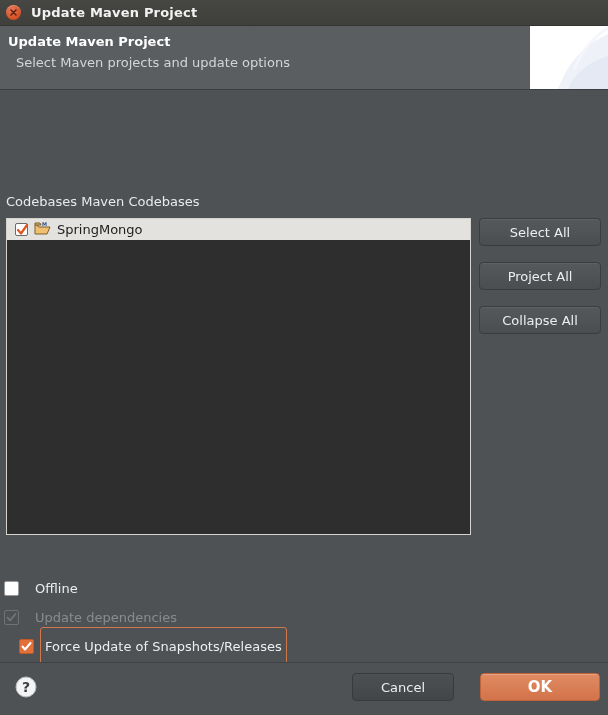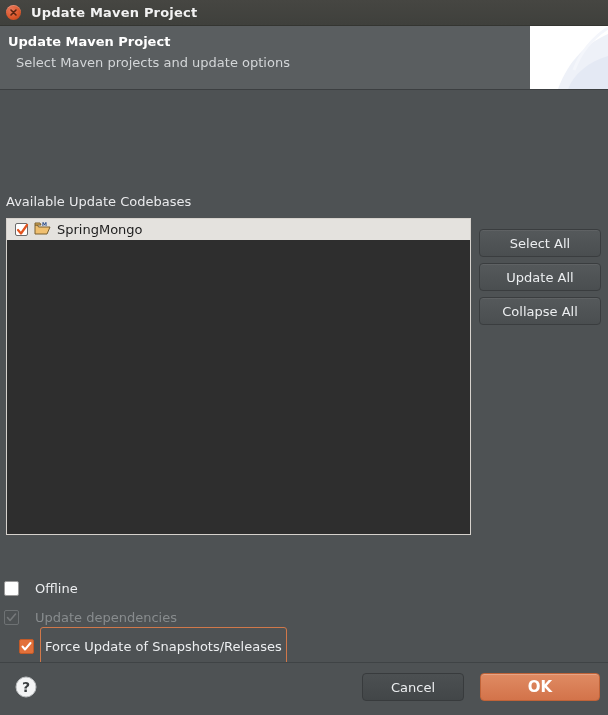--- a/index.html
+++ b/index.html
@@ -88,23 +88,23 @@
     border-radius: 2px;
     position: relative;
     flex: 0 0 auto;
   }
   .tree-check svg { position:absolute; left:0; top:-1px; }
   .folder-icon { margin-left: 6px; flex: 0 0 auto; display:block; }
   .tree-label { margin-left: 6px; }
 
   
   .side-buttons {
-    position: absolute; left: 479px; top: 139px;
+    position: absolute; left: 479px; top: 128px;
     width: 122px;
-    display: flex; flex-direction: column; gap: 6px;
+    display: flex; flex-direction: column; gap: 16px;
   }
   .btn {
     height: 28px;
     background: linear-gradient(to bottom, #55595b 0%, #4a4e50 100%);
     border: 1px solid #3a3d3f;
     border-radius: 4px;
     color: #eceef0;
     font-size: 13px;
     font-family: "DejaVu Sans", "Liberation Sans", sans-serif;
     cursor: pointer;
@@ -162,21 +162,21 @@
     width: 100%; height: 53px;
     border-top: 1px solid #3f4345;
     background: #4e5254;
   }
   .help-icon {
     position: absolute; left: 14px; top: 12px;
     width: 24px; height: 24px;
   }
   .footer-btns {
     position: absolute; right: 8px; top: 10px;
-    display: flex; gap: 16px; border-radius: 11px;
+    display: flex; gap: 26px; border-radius: 11px;
   }
   .btn-cancel {
     width: 102px; height: 28px;
     background: linear-gradient(to bottom, #4c5052 0%, #424648 100%);
     border: 1px solid #383b3d;
     border-radius: 4px;
     color: #eceef0; font-size: 13px;
     font-family: "DejaVu Sans", "Liberation Sans", sans-serif;
     cursor: pointer;
   }
@@ -212,21 +212,21 @@
       <rect x="0" y="0" width="78" height="63" fill="#ffffff"></rect>
       <path d="M78 8 C55 18 38 36 28 63 L78 63 Z" fill="#eef1f8"></path>
       <path d="M78 30 C58 36 44 48 38 63 L78 63 Z" fill="#e4e9f4"></path>
       <path d="M78 2 C62 12 50 28 44 44" stroke="#f4f6fb" stroke-width="3" fill="none"></path>
     </svg>
   </div>
 </div>
 
 <div class="content">
 
-  <div class="section-label">Available Update Codebases</div>
+  <div class="section-label">Codebases Maven Codebases</div>
 
   <div class="tree-box">
     <div class="tree-row">
       <span class="tree-check">
         <svg width="13" height="14" viewBox="0 0 13 14">
           <path d="M2 7 L5 10.5 L11 2" stroke="#e2541f" stroke-width="2.2" fill="none" stroke-linecap="round" stroke-linejoin="round"></path>
         </svg>
       </span>
       <span class="folder-icon">
         <svg width="17" height="15" viewBox="0 0 17 15">
@@ -234,21 +234,21 @@
           <path d="M1 4 L1 2 L6 2 L7 4 Z" fill="#e3b45c" stroke="#7a6030" stroke-width="1"></path>
           <text x="8" y="4.5" font-size="5" font-family="DejaVu Sans, sans-serif" font-weight="bold" fill="#2a4c8a">M</text>
         </svg>
       </span>
       <span class="tree-label">SpringMongo</span>
     </div>
   </div>
 
   <div class="side-buttons">
     <button class="btn">Select All</button>
-    <button class="btn">Update All</button>
+    <button class="btn">Project All</button>
     <button class="btn">Collapse All</button>
   </div>
 
   <div class="options">
 
     <div class="opt-row">
       <span class="cb unchecked"></span>
       <span class="opt-label">Offline</span>
     </div>
 

